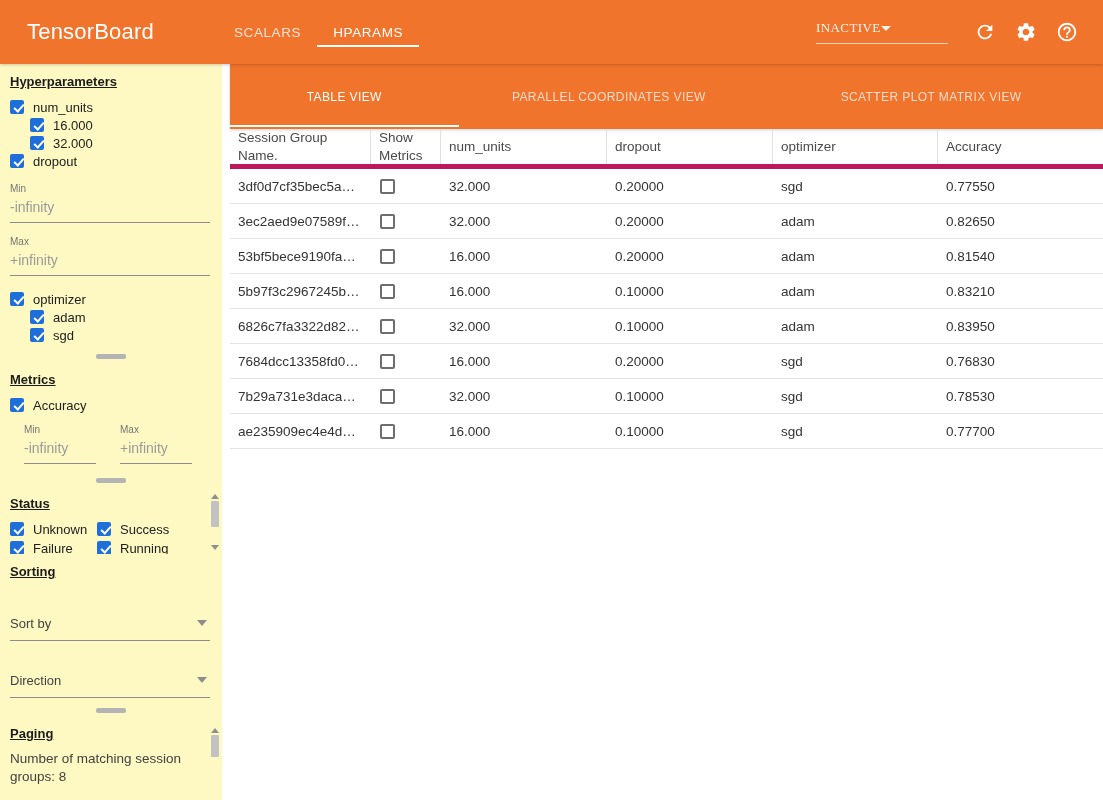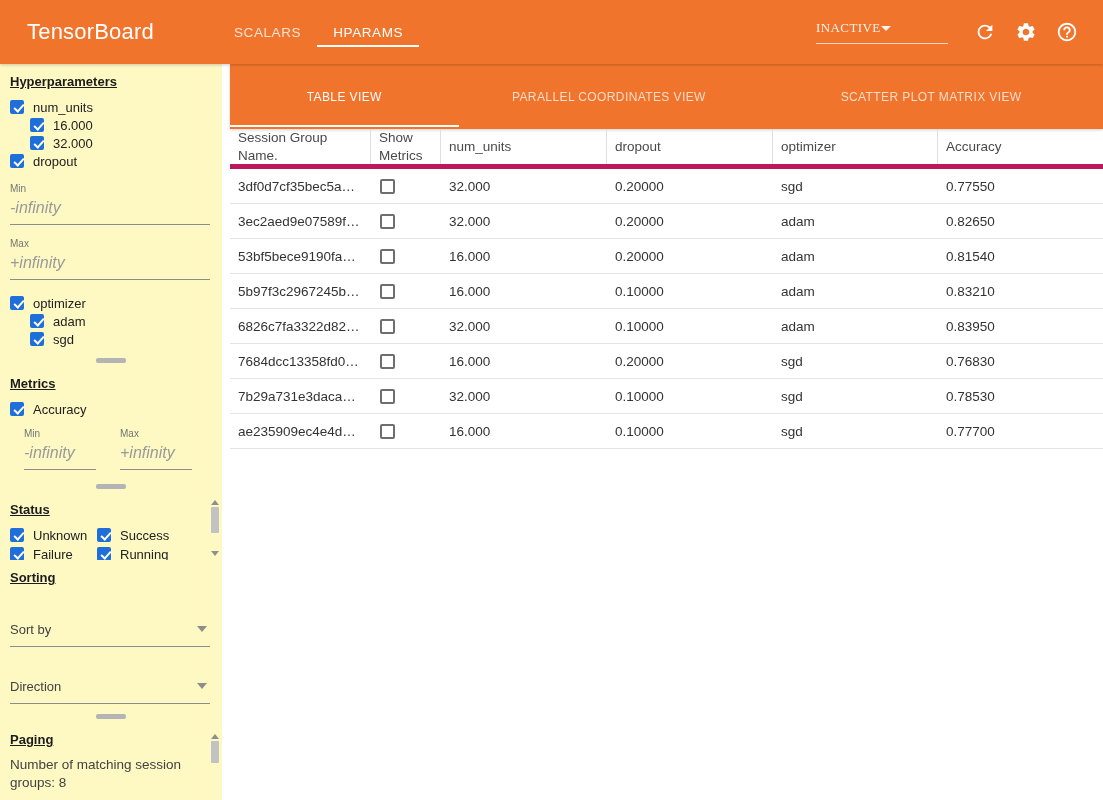--- a/index.html
+++ b/index.html
@@ -40,22 +40,22 @@
   .cb { width:14px; height:14px; flex:none; border:2px solid #6e6e6e;
         border-radius:2px; margin-right:9px; position:relative; background:#fff;
         display:inline-block; cursor:pointer; }
   .cb.checked { background:var(--checkbox,#1e6fd9); border-color:var(--checkbox,#1e6fd9); }
   .cb.checked::after { content:""; position:absolute; left:3.5px; top:0;
         width:4px; height:8px; border:solid #fff; border-width:0 2px 2px 0;
         transform:rotate(42deg); }
   .field { margin-top:13px; }
   .f-label { font-size:10px; color:#757575; margin-bottom:1px; }
   .f-input { display:block; border:none; border-bottom:1px solid #8d8d8d;
-             width:200px; font-size:16px; color:#757575; padding:4px 0 7px;
-             background:transparent; outline:none; font-family:inherit;font-style:italic; }
+             width:200px; font-size:14px; color:#757575; padding:4px 0 7px;
+             background:transparent; outline:none; font-family:inherit; }
   .f-input::placeholder { color:#9a9a9a; opacity:1; }
   .gap-top { margin-top:14px; }
   .minmax-row { display:flex; gap:24px; margin:10px 0 4px 14px; }
   .minmax-col .f-input { width:72px; }
   .splitter { height:12px; display:flex; align-items:center;
               justify-content:center; cursor:row-resize; }
   .splitter::after { content:""; width:30px; height:5px; background:#b4b4b4;
                      border-radius:2px; }
   .status-section { height:68px; overflow:hidden; }
   .status-grid { display:grid; grid-template-columns:87px auto; row-gap:1px;

